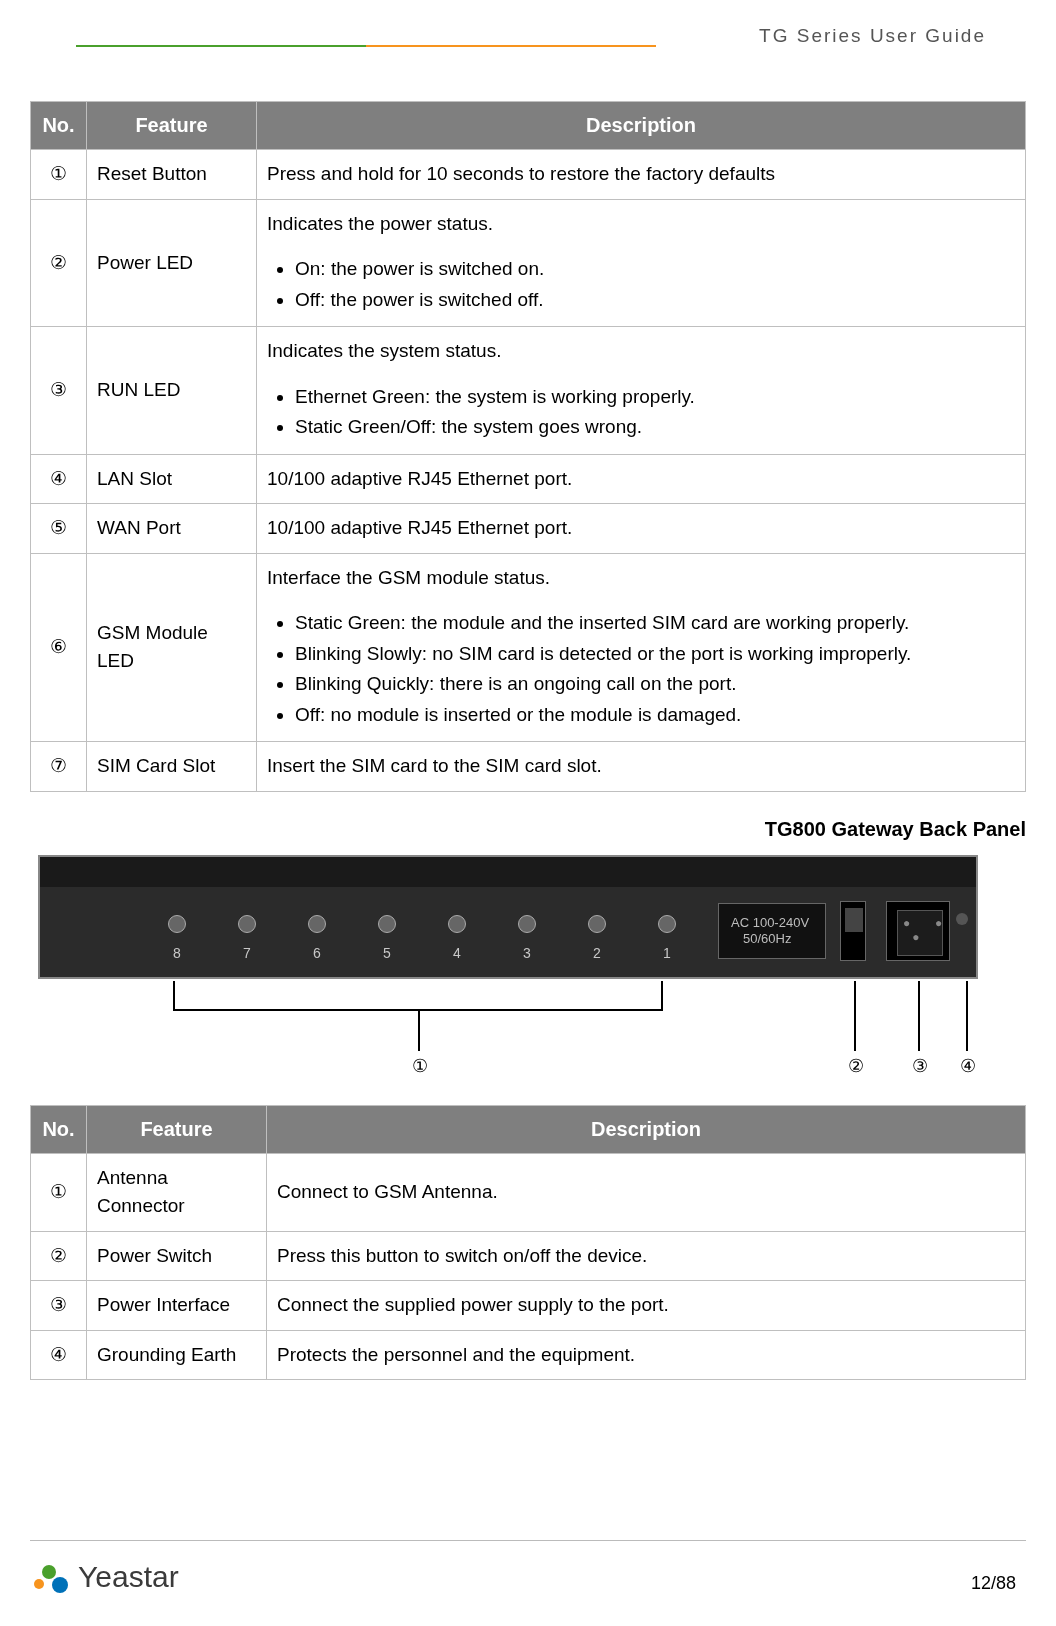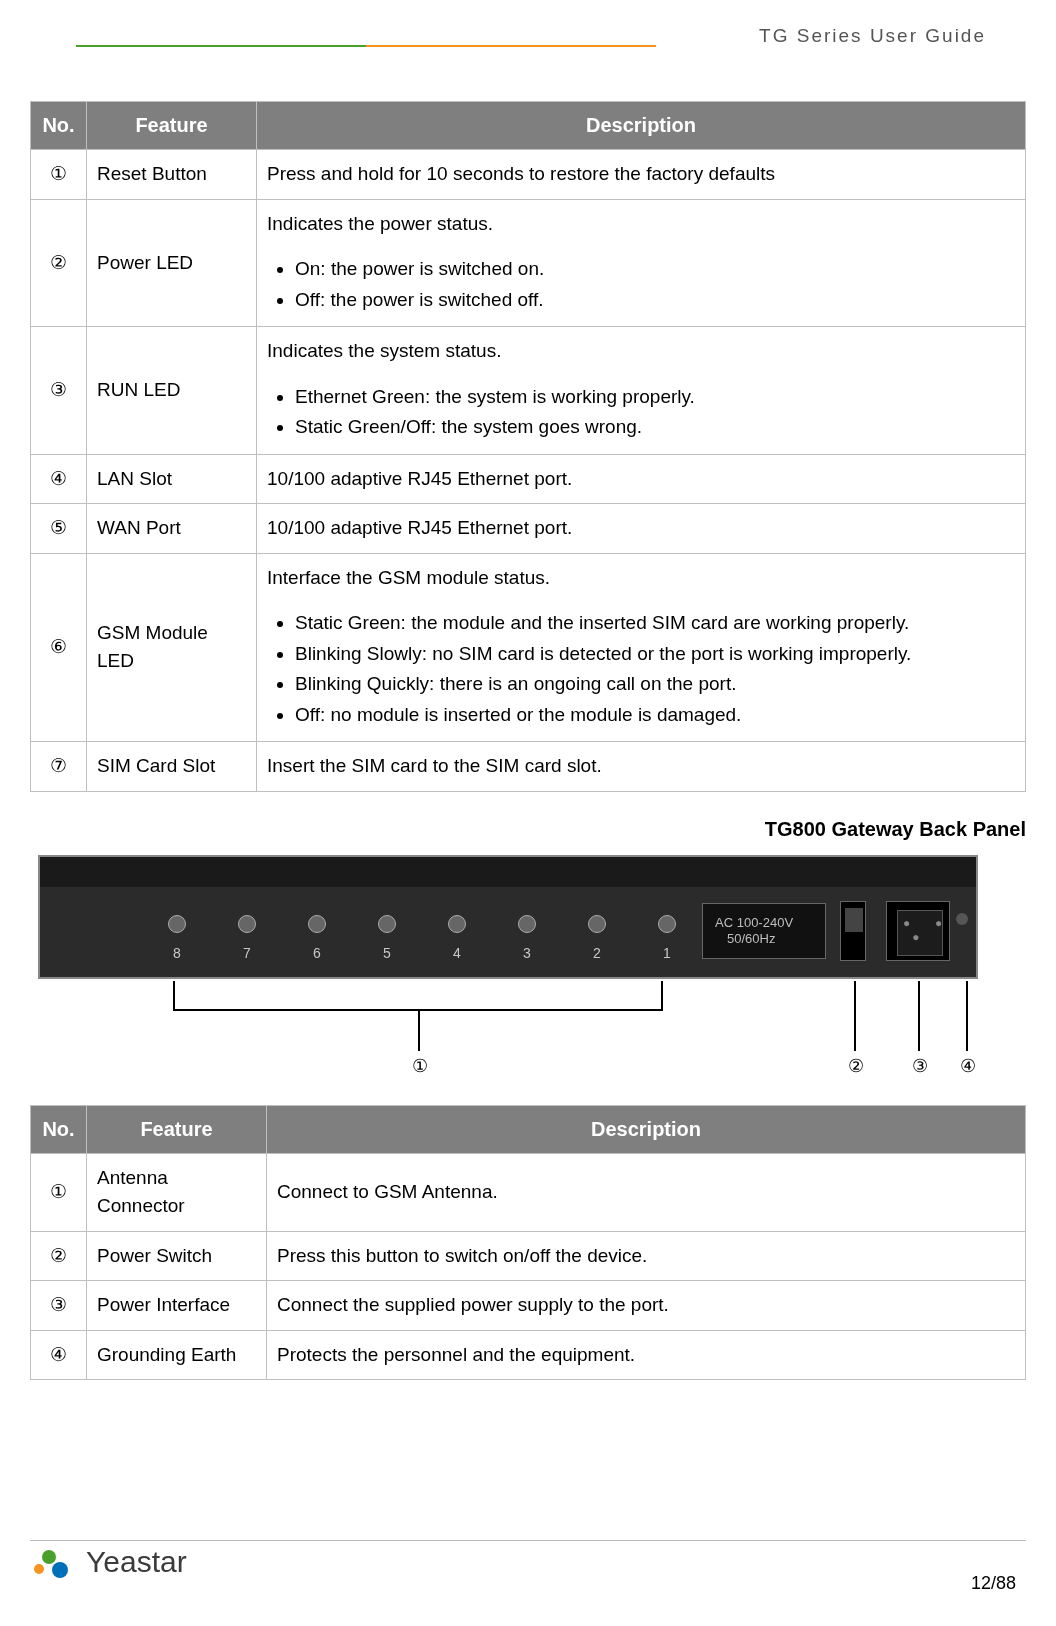--- a/index.html
+++ b/index.html
@@ -110,21 +110,21 @@
     position: absolute;
     top: 88px;
     color: #c8c8c8;
     font-size: 14px;
     width: 18px;
     text-align: center;
   }
   .ac-block {
     position: absolute;
     right: 150px; top: 46px;
-    width: 124px; height: 56px;
+    width: 108px; height: 56px;
     background: #111;
     border: 1px solid #666;
     color: #bdbdbd;
     font-size: 13px;
     line-height: 1.25;
     padding: 11px 0 0 12px;
   }
   .pwr-sw {
     position: absolute;
     right: 110px; top: 44px;
@@ -191,24 +191,24 @@
   }
   
   .footer {
     position: relative;
     height: 70px;
     margin: 140px 30px 0 30px;
     border-top: 1px solid #bbb;
   }
   .logo {
     position: absolute;
-    left: 0; top: 1px;
+    left: 0; top: 16px;
     display: flex;
     align-items: center;
-    gap: 16px;
+    gap: 8px;
     font-size: 30px;
     color: #3b3b3b;
     font-family: Arial, sans-serif;
   }
   .logo-mark {
     position: relative;
     width: 40px; height: 40px;
   }
   .dot { position:absolute; border-radius:50%; }
   .page-num {

